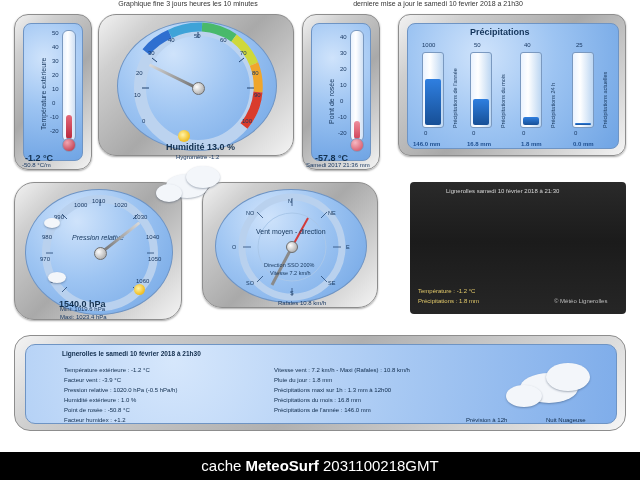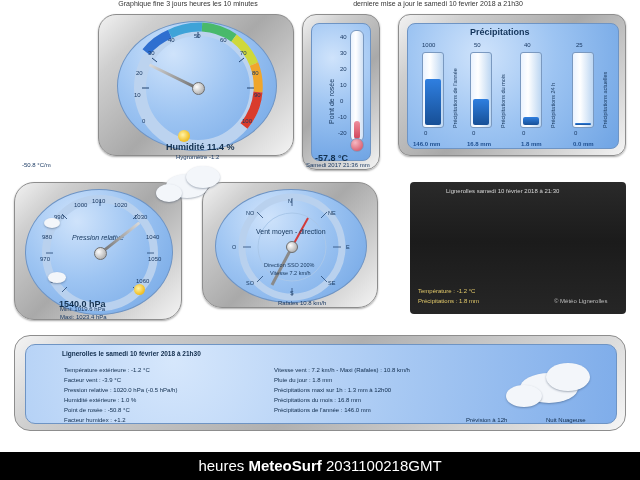--- a/index.html
+++ b/index.html
@@ -172,20 +172,40 @@
   .wind-rose-txt { position:absolute; font-size:5.5px; color:#16365c; white-space:nowrap;}
 </style>
 </head>
 <body>
 
 <div id="page">
 
   <div class="topnote" style="left:78px; width:220px;">Graphique fine 3 jours heures les 10 minutes</div>
   <div class="topnote" style="left:318px; width:240px;">derniere mise a jour le samedi 10 fevrier 2018 a 21h30</div>
 
+  <div class="panel" style="left:14px; top:14px; width:78px; height:156px;">
+    <div class="face" style="left:8px; top:8px; width:60px; height:138px; border-radius:8px;">
+      <div class="title-v" style="left:16px; top:106px;">Température extérieure</div>
+
+      <div class="lbl" style="left:28px; top:6px;">50</div>
+      <div class="lbl" style="left:28px; top:20px;">40</div>
+      <div class="lbl" style="left:28px; top:34px;">30</div>
+      <div class="lbl" style="left:28px; top:48px;">20</div>
+      <div class="lbl" style="left:28px; top:62px;">10</div>
+      <div class="lbl" style="left:28px; top:76px;">0</div>
+      <div class="lbl" style="left:26px; top:90px;">-10</div>
+      <div class="lbl" style="left:26px; top:104px;">-20</div>
+
+      <div class="thermo-col" style="left:38px; top:6px; height:112px;">
+        <div class="thermo-fill" style="height:24px; background:linear-gradient(180deg,#e4697a,#b8283c);"></div>
+      </div>
+      <div class="thermo-bulb" style="left:38px; top:114px; background:radial-gradient(circle at 35% 30%,#f2a6b1,#b8283c);"></div>
+    </div>
+    <div class="val-big" style="left:10px; top:138px;">-1.2 °C</div>
+  </div>
   <div class="val-small" style="left:22px; top:162px;">-50.8 °C/m</div>
 
   <div class="panel" style="left:98px; top:14px; width:196px; height:142px; border-radius:18px;">
     <div class="face round" style="left:18px; top:6px; width:160px; height:130px;">
 
       <svg width="160" height="130" viewBox="0 0 160 130" style="position:absolute;left:0;top:0;">
         <circle cx="80" cy="66" r="58" fill="none" stroke="#bcd3ef" stroke-width="12"></circle>
         <path d="M 28 30 A 62 62 0 0 1 52 12" fill="none" stroke="#2f6fd0" stroke-width="9"></path>
         <path d="M 52 12 A 62 62 0 0 1 84 5" fill="none" stroke="#3fa3d8" stroke-width="9"></path>
         <path d="M 84 5 A 62 62 0 0 1 116 16" fill="none" stroke="#49b96b" stroke-width="9"></path>
@@ -211,21 +231,21 @@
       <div class="lbl" style="left:122px; top:28px;">70</div>
       <div class="lbl" style="left:134px; top:48px;">80</div>
       <div class="lbl" style="left:136px; top:70px;">90</div>
       <div class="lbl" style="left:124px; top:96px;">100</div>
 
       <div class="needle" style="left:80px; top:65px; width:54px; height:3px; transform:rotate(206deg);"></div>
       <div class="hub" style="left:74px; top:60px; width:13px; height:13px;"></div>
       <div class="sun" style="left:60px; top:108px; width:12px; height:12px;"></div>
     </div>
   </div>
-  <div class="val-big" style="left:166px; top:142px;">Humidité 11.4 %</div>
+  <div class="val-big" style="left:166px; top:142px;">Humidité 13.0 %</div>
   <div class="val-small" style="left:176px; top:154px;">Hygromètre -1.2</div>
 
   <div class="panel" style="left:302px; top:14px; width:78px; height:156px;">
     <div class="face" style="left:8px; top:8px; width:60px; height:138px; border-radius:8px;">
       <div class="title-v" style="left:16px; top:100px;">Point de rosée</div>
       <div class="lbl" style="left:28px; top:10px;">40</div>
       <div class="lbl" style="left:28px; top:26px;">30</div>
       <div class="lbl" style="left:28px; top:42px;">20</div>
       <div class="lbl" style="left:28px; top:58px;">10</div>
       <div class="lbl" style="left:28px; top:74px;">0</div>
@@ -384,16 +404,16 @@
       <div class="cloud" style="left:494px; top:28px; width:58px; height:30px;"></div>
       <div class="cloud" style="left:520px; top:18px; width:44px; height:28px;"></div>
       <div class="cloud" style="left:480px; top:40px; width:36px; height:22px;"></div>
 
       <div class="s-line" style="left:440px; top:72px;">Prévision à 12h</div>
       <div class="s-line" style="left:520px; top:72px;">Nuit Nuageuse</div>
     </div>
   </div>
 
   <div class="footer">
-    <span>heures </span><span class="b">MeteoSurf</span><span> 2031100218GMT</span>
+    <span>cache </span><span class="b">MeteoSurf</span><span> 2031100218GMT</span>
   </div>
 
 </div>
 
 </body></html>

